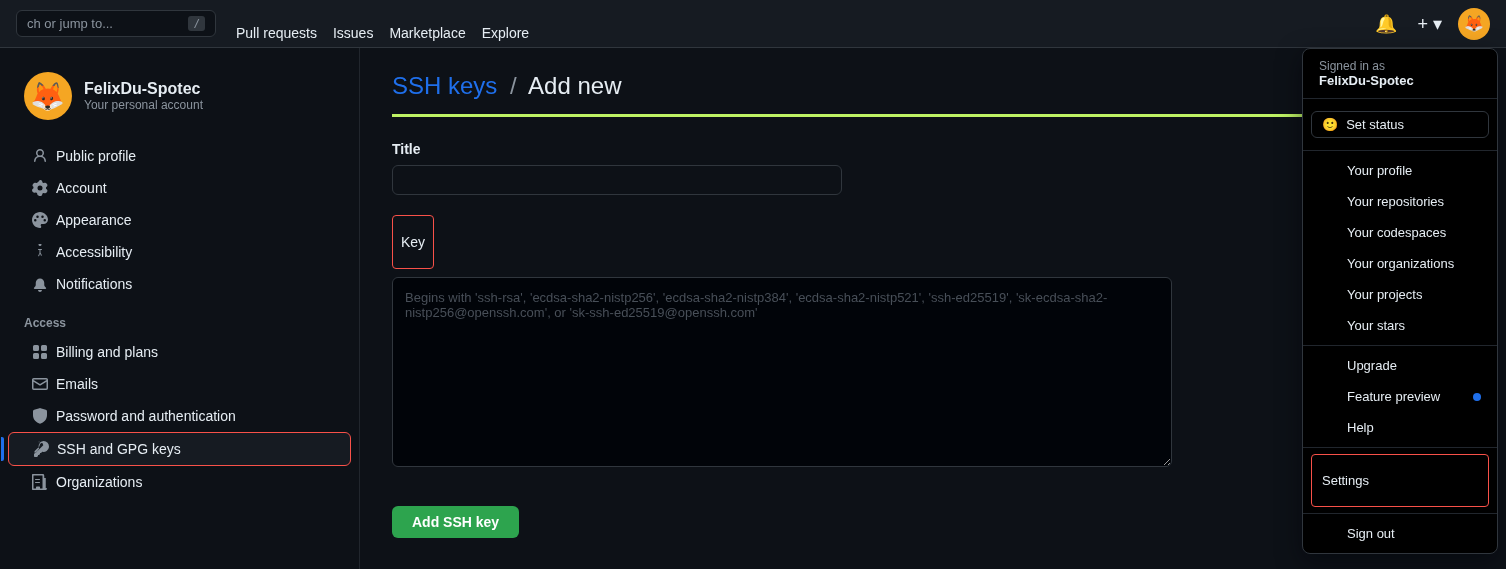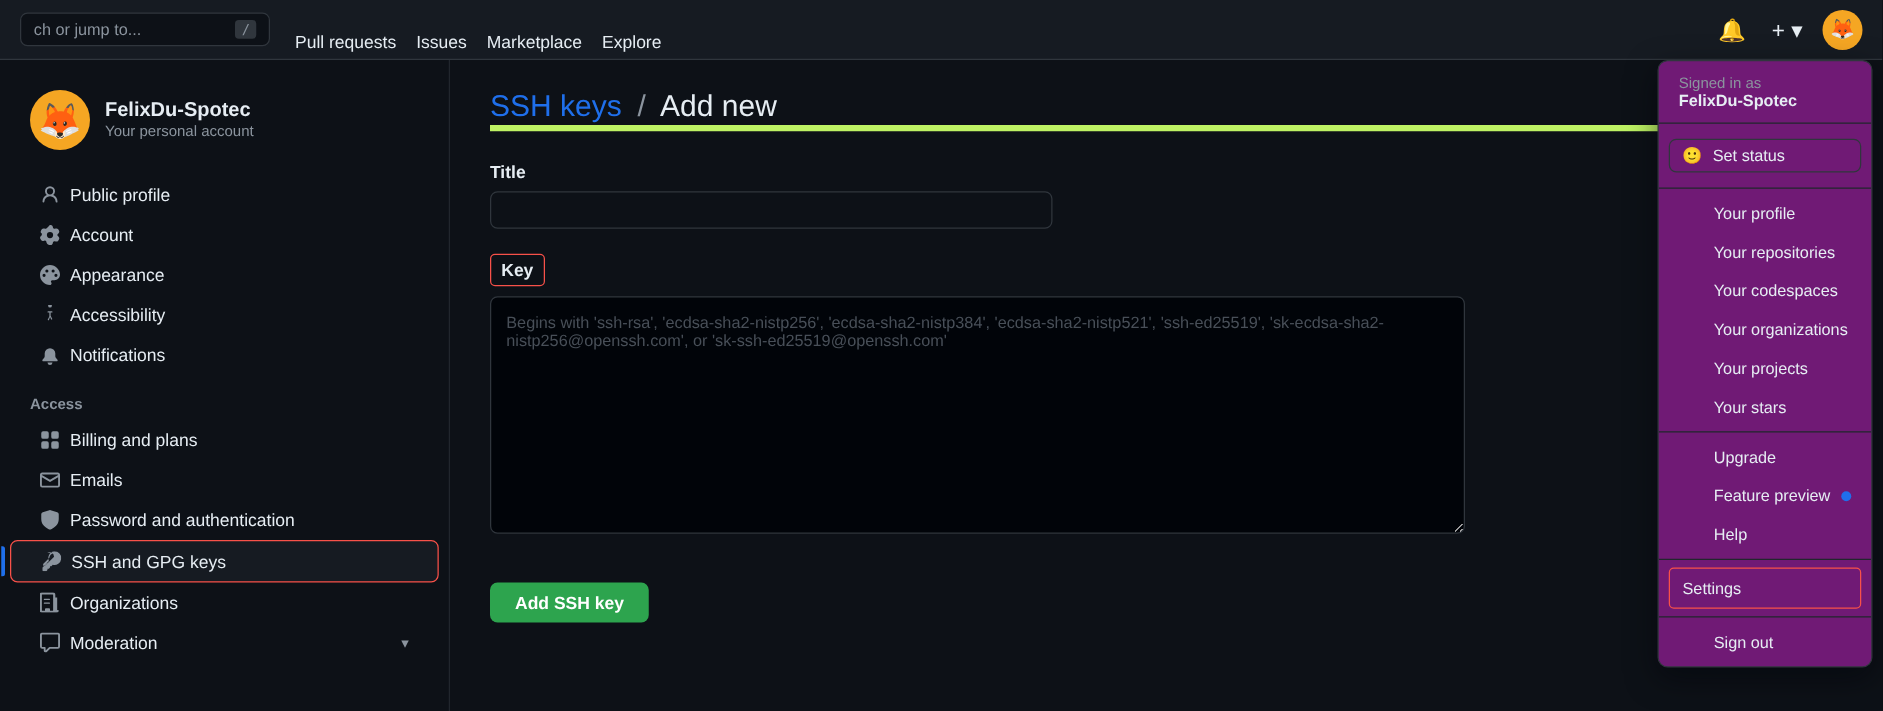--- a/index.html
+++ b/index.html
@@ -178,22 +178,22 @@
 
     
     .content {
       flex: 1;
       padding: 24px 32px;
       overflow-y: auto;
       background: #0d1117;
       position: relative;
     }
     .content-header {
-      border-bottom: 5px solid #bef264;
-      padding-bottom: 0;
+      border-bottom: 3px solid #bef264;
+      padding-bottom: 14px;
       margin-bottom: 24px;
     }
     .breadcrumb {
       font-size: 24px;
       font-weight: 400;
     }
     .breadcrumb-link {
       color: #1f6feb;
       text-decoration: none;
     }
@@ -227,24 +227,24 @@
     }
 
     .key-label-row {
       display: flex;
       align-items: center;
       margin-bottom: 8px;
     }
     .key-label {
       display: inline-block;
       font-size: 14px;
-      font-weight: 700;
+      font-weight: 400;
       color: #e6edf3;
       border: 1px solid #f85149;
-      padding: 4px 8px;
+      padding: 18px 8px;
       border-radius: 4px;
     }
 
     .key-textarea {
       width: 780px;
       height: 190px;
       background: #010409;
       border: 1px solid #30363d;
       border-radius: 6px;
       color: #e6edf3;
@@ -266,22 +266,22 @@
       padding: 8px 20px;
       font-size: 14px;
       font-weight: 600;
       cursor: pointer;
       margin-top: 16px;
     }
     .dropdown-menu {
       position: absolute;
       top: 48px;
       right: 8px;
-      width: 172px;
-      background: #701a75;
+      width: 196px;
+      background: #000000;
       border: 1px solid #30363d;
       border-radius: 8px;
       box-shadow: 0 8px 24px rgba(1,4,9,0.5);
       z-index: 200;
       overflow: hidden;
     }
     .dropdown-header {
       padding: 10px 16px;
       border-bottom: 1px solid #21262d;
     }
@@ -309,21 +309,21 @@
       font-size: 13px;
       cursor: pointer;
       text-decoration: none;
       gap: 8px;
       margin-left: 28px;
     }
     .dropdown-item.settings-item {
       border: 1px solid #f85149;
       margin: 2px 8px;
       border-radius: 4px;
-      padding: 8px 10px;
+      padding: 18px 10px;
     }
     .dropdown-item .feature-dot {
       width: 8px;
       height: 8px;
       border-radius: 50%;
       background: #1f6feb;
       margin-left: auto;
       flex-shrink: 0;
     }
     .set-status-btn {
@@ -463,29 +463,20 @@
 
     <div class="sidebar-nav-item">
       <span class="nav-icon">
         <svg width="16" height="16" viewBox="0 0 16 16" fill="currentColor">
             <path d="M1.5 14.25c0 .138.112.25.25.25H4v-1.25a.75.75 0 0 1 .75-.75h2.5a.75.75 0 0 1 .75.75v1.25h2.25a.25.25 0 0 0 .25-.25V1.75a.25.25 0 0 0-.25-.25h-8.5a.25.25 0 0 0-.25.25v12.5ZM15 14.25a2 2 0 0 1-2 2H1.75a2 2 0 0 1-2-2V1.75a2 2 0 0 1 2-2h8.5a2 2 0 0 1 2 2v2.25h1.5v10ZM3 5.5a.5.5 0 0 1 .5-.5h4a.5.5 0 0 1 0 1h-4a.5.5 0 0 1-.5-.5Zm.5 2.5h4a.5.5 0 0 1 0 1h-4a.5.5 0 0 1 0-1Z"></path>
           </svg>
       </span>
       <span>Organizations</span>
     </div>
 
-    <div class="sidebar-nav-item">
-      <span class="nav-icon">
-        <svg width="16" height="16" viewBox="0 0 16 16" fill="currentColor">
-            <path d="M0 1.75C0 .784.784 0 1.75 0h12.5C15.216 0 16 .784 16 1.75v9.5A1.75 1.75 0 0 1 14.25 13H8.06l-2.573 2.573A1.458 1.458 0 0 1 3 14.543V13H1.75A1.75 1.75 0 0 1 0 11.25ZM1.75 1.5a.25.25 0 0 0-.25.25v9.5c0 .138.112.25.25.25h2a.75.75 0 0 1 .75.75v2.19l2.72-2.72a.749.749 0 0 1 .53-.22h6.5a.25.25 0 0 0 .25-.25v-9.5a.25.25 0 0 0-.25-.25Z"></path>
-          </svg>
-      </span>
-      <span>Moderation</span>
-      <span class="chevron-right">▾</span>
-    </div>
   </aside>
 
   <main class="content">
     <div class="content-header">
       <h1 class="breadcrumb">
         <a class="breadcrumb-link" href="#">SSH keys</a>
         <span class="breadcrumb-sep">/</span>
         <span class="breadcrumb-current">Add new</span>
       </h1>
     </div>

